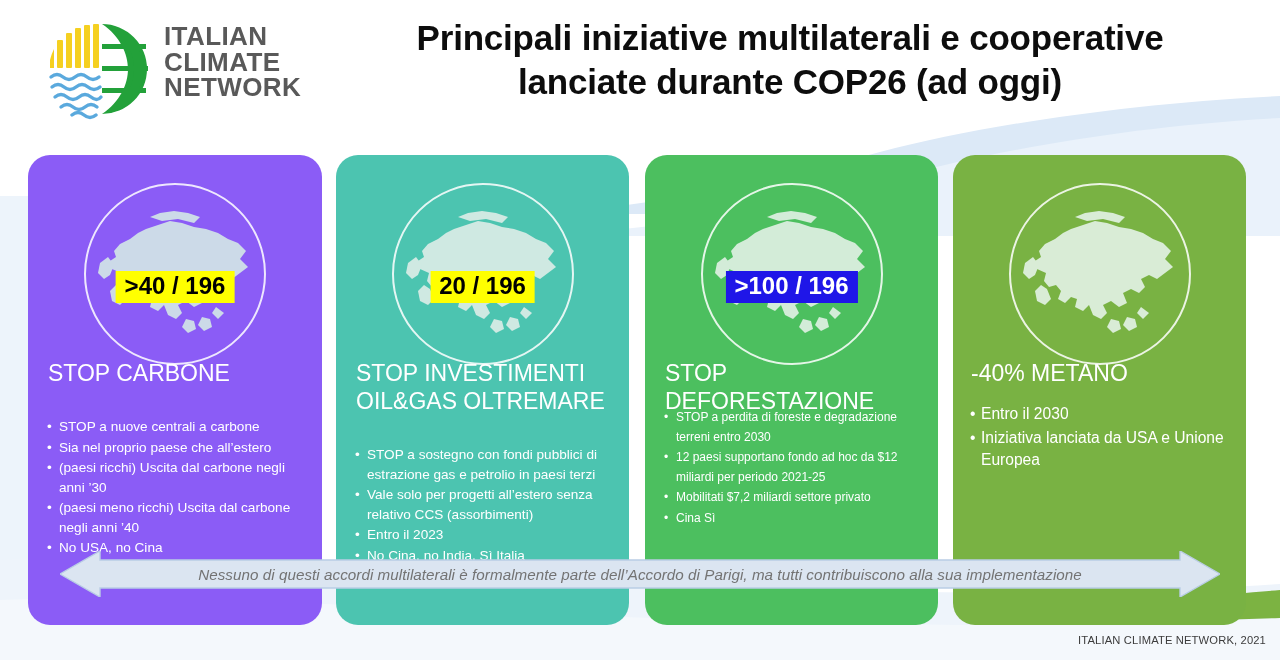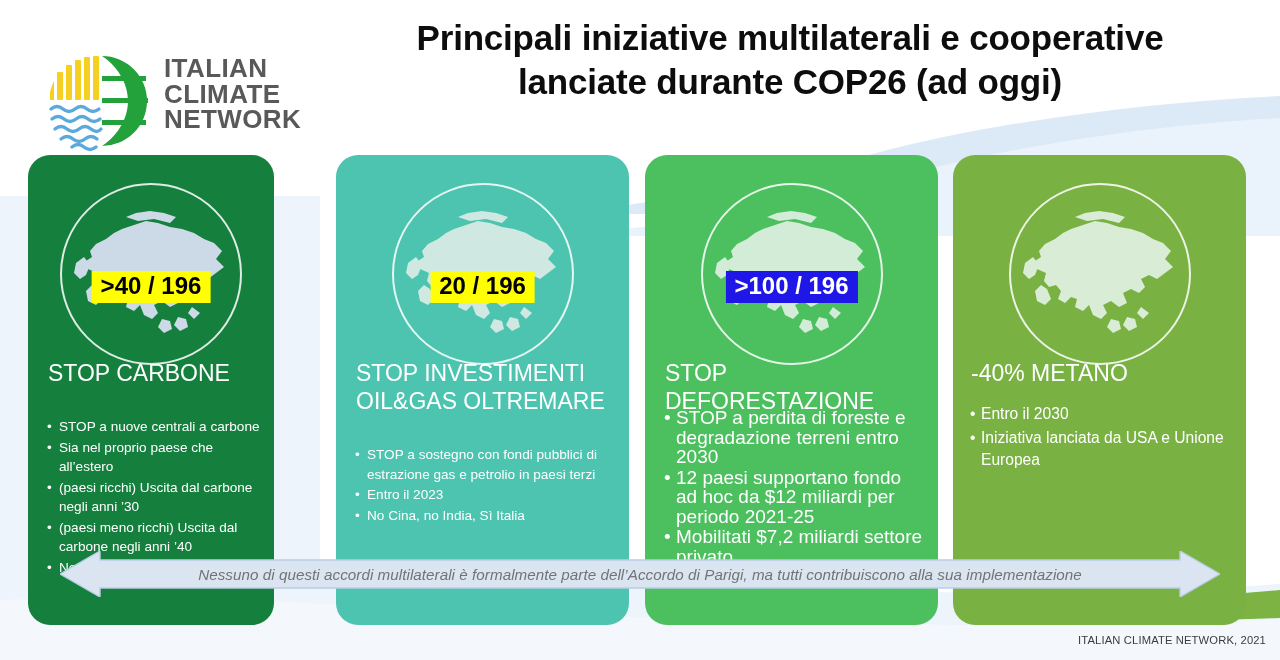--- a/index.html
+++ b/index.html
@@ -10,34 +10,34 @@
   }
   #stage{position:absolute;inset:0;width:1280px;height:660px;overflow:hidden;background:#fff;}
 
   
   .bg-layer{position:absolute;inset:0;pointer-events:none;}
   .bg-svg{position:absolute;left:0;top:0;width:1280px;height:660px;}
 
   
   .header{position:absolute;left:0;top:0;width:1280px;height:140px;}
 
-  .logo{position:absolute;left:40px;top:14px;width:320px;height:110px;margin-top:32px;}
+  .logo{position:absolute;left:40px;top:14px;width:320px;height:110px;}
   .logo-mark{position:absolute;left:0;top:2px;width:110px;height:106px;}
   .logo-text{position:absolute;left:124px;top:10px;color:#595959;
       font-weight:bold;font-size:26px;line-height:25.5px;letter-spacing:.4px;}
   .logo-text div{white-space:nowrap;}
 
   .title{position:absolute;left:348px;top:16px;width:884px;
       text-align:center;color:#0d0d0d;font-weight:bold;
       font-size:35px;line-height:44px;letter-spacing:-.2px;}
 
   
   .cards{position:absolute;left:0;top:0;width:1280px;height:660px;}
   .card{position:absolute;top:155px;height:470px;border-radius:22px;overflow:hidden;}
-  .card.c0{left:28px;width:246px;background:#15803d;}
+  .card.c0{left:28px;width:294px;background:#8b5cf6;}
   .card.c1{left:336px;width:293px;background:#4cc4b0;}
   .card.c2{left:645px;width:293px;background:#4cbf5f;}
   .card.c3{left:953px;width:293px;background:#79b243;}
 
   .globe{position:absolute;left:50%;top:28px;transform:translateX(-50%);
       width:182px;height:182px;}
   .globe .ring{position:absolute;inset:0;border-radius:50%;
       border:2px solid rgba(255,255,255,.85);box-sizing:border-box;}
   .globe .mapwrap{position:absolute;left:6px;top:12px;width:170px;height:152px;}
   .globe svg{width:100%;height:100%;display:block;}
@@ -49,21 +49,21 @@
   .badge.blue{background:#1f16e8;color:#ffffff;}
 
   .card-title{position:absolute;left:20px;right:14px;top:204px;
       color:#ffffff;font-size:23px;line-height:28px;font-weight:normal;}
   .card.c3 .card-title{left:18px;}
 
   .bullets{position:absolute;left:18px;right:12px;margin:0;padding:0;
       list-style:none;color:#ffffff;}
   .card.c0 .bullets{top:262px;font-size:13.6px;line-height:19.5px;}
   .card.c1 .bullets{top:290px;font-size:13.6px;line-height:19.5px;}
-  .card.c2 .bullets{top:253px;font-size:19px;line-height:19.5px;}
+  .card.c2 .bullets{top:253px;font-size:12px;line-height:19.5px;}
   .card.c3 .bullets{top:248px;font-size:15.6px;line-height:22.5px;left:16px;}
 
   .bullets li{position:relative;padding-left:13px;margin-bottom:1px;}
   .card.c3 .bullets li{padding-left:12px;}
   .bullets li:before{content:"\2022";position:absolute;left:1px;top:0;}
 
   
   .banner{position:absolute;left:60px;top:551px;width:1160px;height:46px;}
   .banner svg{position:absolute;left:0;top:0;width:1160px;height:46px;}
   .banner-text{position:absolute;left:0;top:0;width:1160px;height:46px;
@@ -176,20 +176,21 @@
             <path fill="#cfe9e2" d="M112,122 L108,130 L114,136 L122,132 L120,124 Z"></path>
             <path fill="#cfe9e2" d="M126,112 L122,118 L128,124 L134,118 Z"></path>
             <path fill="#cfe9e2" d="M60,22 L70,18 L84,16 L98,18 L110,22 L104,28 L88,24 L72,26 Z"></path>
           </svg>
         </div>
         <div class="badge yellow">20 / 196</div>
       </div>
       <div class="card-title">STOP INVESTIMENTI OIL&amp;GAS OLTREMARE</div>
       <ul class="bullets">
         <li>STOP a sostegno con fondi pubblici di estrazione gas e petrolio in paesi terzi</li>
+        <li>Vale solo per progetti all’estero senza relativo CCS (assorbimenti)</li>
         <li>Entro il 2023</li>
         <li>No Cina, no India, Sì Italia</li>
       </ul>
     </div>
 
     <div class="card c2">
       <div class="globe">
         <div class="ring"></div>
         <div class="mapwrap">
           <svg viewBox="0 0 170 152">

